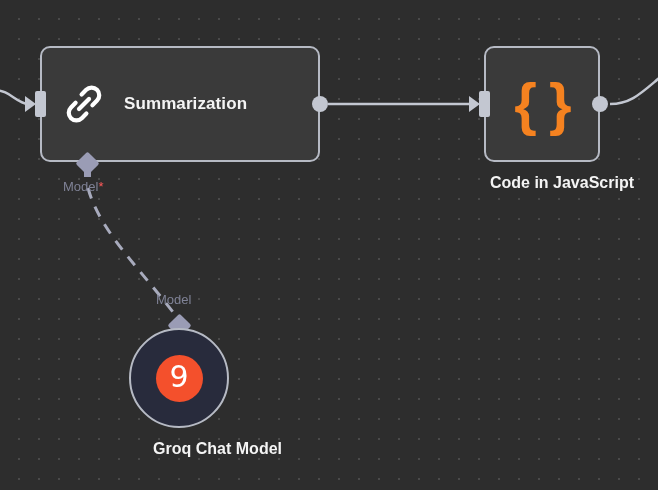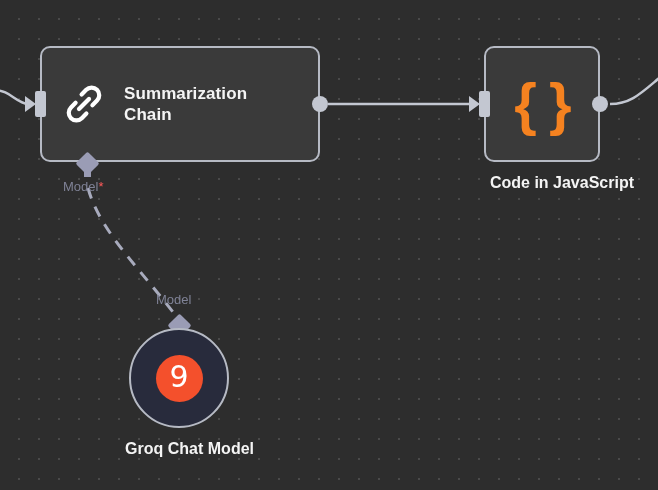--- a/index.html
+++ b/index.html
@@ -168,21 +168,20 @@
   <div class="node-box" id="node-summarization">
     <svg class="chain-icon" viewBox="0 0 24 24">
       <g fill="none" stroke="#ffffff" stroke-width="2.1" stroke-linecap="round">
         <path d="M9.5 14.5 L14.5 9.5"></path>
         <path d="M13.2 16.8 L10.9 19.1 a3.8 3.8 0 0 1 -5.4 -5.4 L7.8 11.4"></path>
         <path d="M10.8 7.2 L13.1 4.9 a3.8 3.8 0 0 1 5.4 5.4 L16.2 12.6"></path>
       </g>
     </svg>
     <div class="node-title">
       <div>Summarization</div>
-      <div>Chain</div>
     </div>
   </div>
 
   <div class="port-arrow" style="left:25px; top:96px;"></div>
   <div class="port-rect" style="left:35px; top:91px;"></div>
 
   <div class="port-dot" style="left:312px; top:96px;"></div>
 
   <div class="port-stem" style="left:84px; top:168px;"></div>
   <div class="port-diamond" style="left:79px; top:155px;"></div>
@@ -201,15 +200,15 @@
 
   <div class="node-caption" style="left:454px; top:174px; width:180px;">Code in JavaScript</div>
 
   <div class="port-label" style="left:156px; top:292px;">Model</div>
   <div class="port-diamond" style="left:171px; top:317px;"></div>
 
   <div id="node-groq">
     <div class="groq-mark">9</div>
   </div>
 
-  <div class="node-caption" style="left:74px; top:440px; width:180px;">Groq Chat Model</div>
+  <div class="node-caption" style="left:102px; top:440px; width:180px;">Groq Chat Model</div>
 
 </div>
 
 </body></html>

